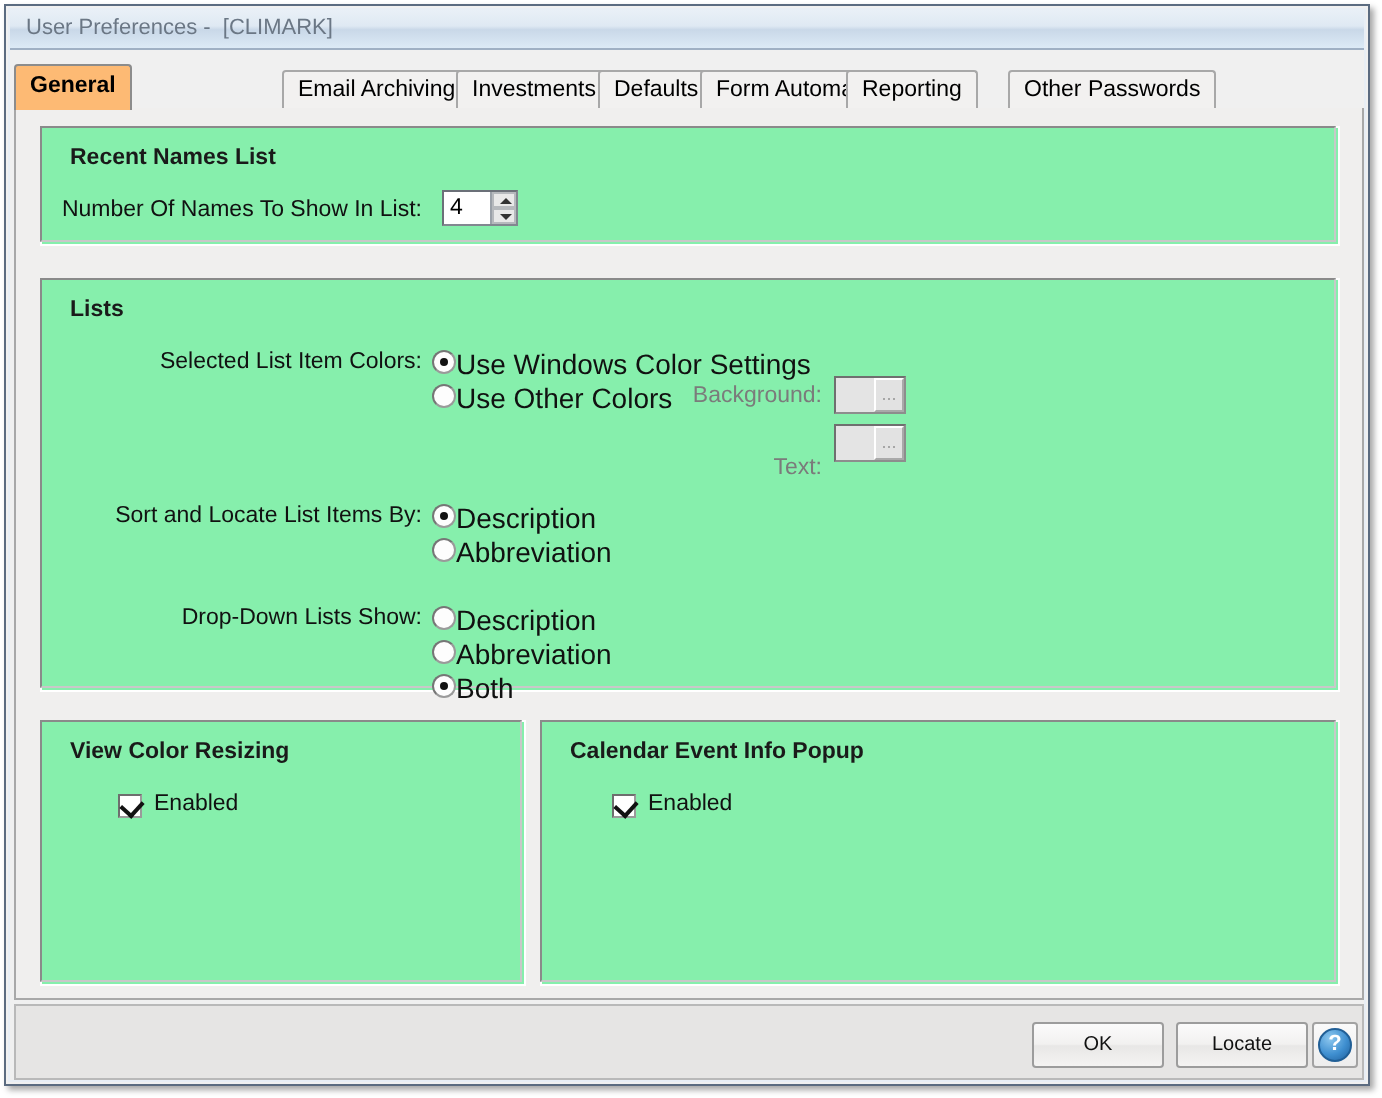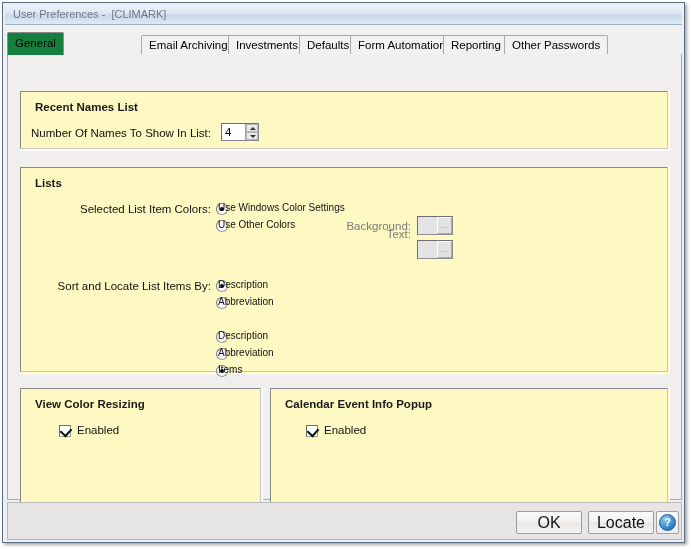--- a/index.html
+++ b/index.html
@@ -67,23 +67,23 @@
     box-sizing: border-box;
     font-size: 11.5px;
     color: #000;
     white-space: nowrap;
     border-radius: 2px 2px 0 0;
   }
   .tab.active {
     top: 1px;
     height: 23px;
     line-height: 21px;
-    background: #15803d;
+    background: #fdba74;
     border-color: #8c8c8c;
-    font-weight: normal;
+    font-weight: bold;
     z-index: 5;
   }
   .tab-underline {
     position: absolute;
     left: 0; top: 23px;
     width: 675px; height: 1px;
     background: #a8a8a8;
   }
 
   
@@ -93,25 +93,24 @@
     width: 675px; height: 446px;
     background: #f0efee;
     border: 1px solid #a8a8a8;
     border-top: none;
     box-sizing: border-box;
   }
 
   
   .group {
     position: absolute;
-    background: #fef9c3;
+    background: #86efac;
     border: 1px solid #ffffff;
     border-left-color: #ffffff;
     box-sizing: border-box;
-    margin-top: 28px;
   }
   .group::before {
     content: "";
     position: absolute;
     left: -1px; top: -1px; right: 1px; bottom: 1px;
     border: 1px solid #8a8a8a;
     border-right-color: #c8c8c8;
     border-bottom-color: #c8c8c8;
     pointer-events: none;
   }
@@ -201,22 +200,22 @@
   }
   .radio .dot {
     position: absolute;
     left: 3px; top: 3px;
     width: 4px; height: 4px;
     border-radius: 50%;
     background: #111;
   }
   .radio-label {
     position: absolute;
-    left: 2px; top: 0px;
-    font-size: 10px;
+    left: 12px; top: 0px;
+    font-size: 14px;
     color: #111;
   }
 
   
   .check-row {
     position: absolute;
     height: 15px;
     white-space: nowrap;
   }
   .checkbox {
@@ -286,21 +285,21 @@
     box-sizing: border-box;
   }
   .btn {
     position: absolute;
     top: 8px;
     height: 23px;
     background: linear-gradient(to bottom, #fbfbfb 0%, #f2f1f0 48%, #e8e7e6 52%, #f4f3f2 100%);
     border: 1px solid #9c9c9c;
     border-radius: 2px;
     box-sizing: border-box;
-    font-size: 16px;
+    font-size: 10px;
     color: #111;
     text-align: center;
     line-height: 21px;
     cursor: default;
   }
   .help-btn {
     position: absolute;
     top: 8px;
     width: 23px; height: 23px;
     background: linear-gradient(to bottom, #fafafa, #ededed);
@@ -338,21 +337,21 @@
     <div class="titlebar-text">User Preferences -  [CLIMARK]</div>
   </div>
 
   <div class="tabstrip">
     <div class="tab-underline"></div>
     <div class="tab active" style="left:0px;">General</div>
     <div class="tab" style="left:134px;">Email Archiving</div>
     <div class="tab" style="left:221px;">Investments</div>
     <div class="tab" style="left:292px;">Defaults</div>
     <div class="tab" style="left:343px;">Form Automation</div>
-    <div class="tab" style="left:436px;">Reporting</div>
+    <div class="tab" style="left:416px;">Reporting</div>
     <div class="tab" style="left:497px;">Other Passwords</div>
   </div>
 
   <div class="content">
 
     <div class="group" style="left:12px; top:9px; width:650px; height:60px;">
       <div class="group-title">Recent Names List</div>
       <div class="lbl right" style="left:0px; top:35px; width:190px;">Number Of Names To Show In List:</div>
       <div class="spinner" style="left:200px; top:31px;">
         <span class="spinner-value">4</span>
@@ -382,51 +381,52 @@
         <span class="radio"></span>
         <span class="radio-label">Use Other Colors</span>
       </div>
 
       <div class="lbl right dim" style="left:200px; top:52px; width:190px;">Background:</div>
       <div class="colorpick" style="left:396px; top:48px;">
         <span class="swatch"></span>
         <span class="ellipsis-btn">...</span>
       </div>
 
-      <div class="lbl right dim" style="left:200px; top:60px; width:190px;">Text:</div>
+      <div class="lbl right dim" style="left:200px; top:88px; width:190px;">Text:</div>
       <div class="colorpick" style="left:396px; top:72px;">
         <span class="swatch"></span>
         <span class="ellipsis-btn">...</span>
       </div>
 
       <div class="lbl right" style="left:0px; top:112px; width:190px;">Sort and Locate List Items By:</div>
       <div class="radio-row" style="left:195px; top:111px;">
         <span class="radio">
             <span class="dot"></span>
           </span>
         <span class="radio-label">Description</span>
       </div>
       <div class="radio-row" style="left:195px; top:128px;">
         <span class="radio"></span>
         <span class="radio-label">Abbreviation</span>
       </div>
 
+      <div class="lbl right" style="left:0px; top:163px; width:190px;">Drop-Down Lists Show:</div>
       <div class="radio-row" style="left:195px; top:162px;">
         <span class="radio"></span>
         <span class="radio-label">Description</span>
       </div>
       <div class="radio-row" style="left:195px; top:179px;">
         <span class="radio"></span>
         <span class="radio-label">Abbreviation</span>
       </div>
       <div class="radio-row" style="left:195px; top:196px;">
         <span class="radio">
             <span class="dot"></span>
           </span>
-        <span class="radio-label">Items</span>
+        <span class="radio-label">Both</span>
       </div>
     </div>
 
     <div class="group" style="left:12px; top:306px; width:243px; height:133px;">
       <div class="group-title">View Color Resizing</div>
       <div class="check-row" style="left:38px; top:35px;">
         <span class="checkbox">
             <span class="tick"></span>
           </span>
         <span class="check-label">Enabled</span>

